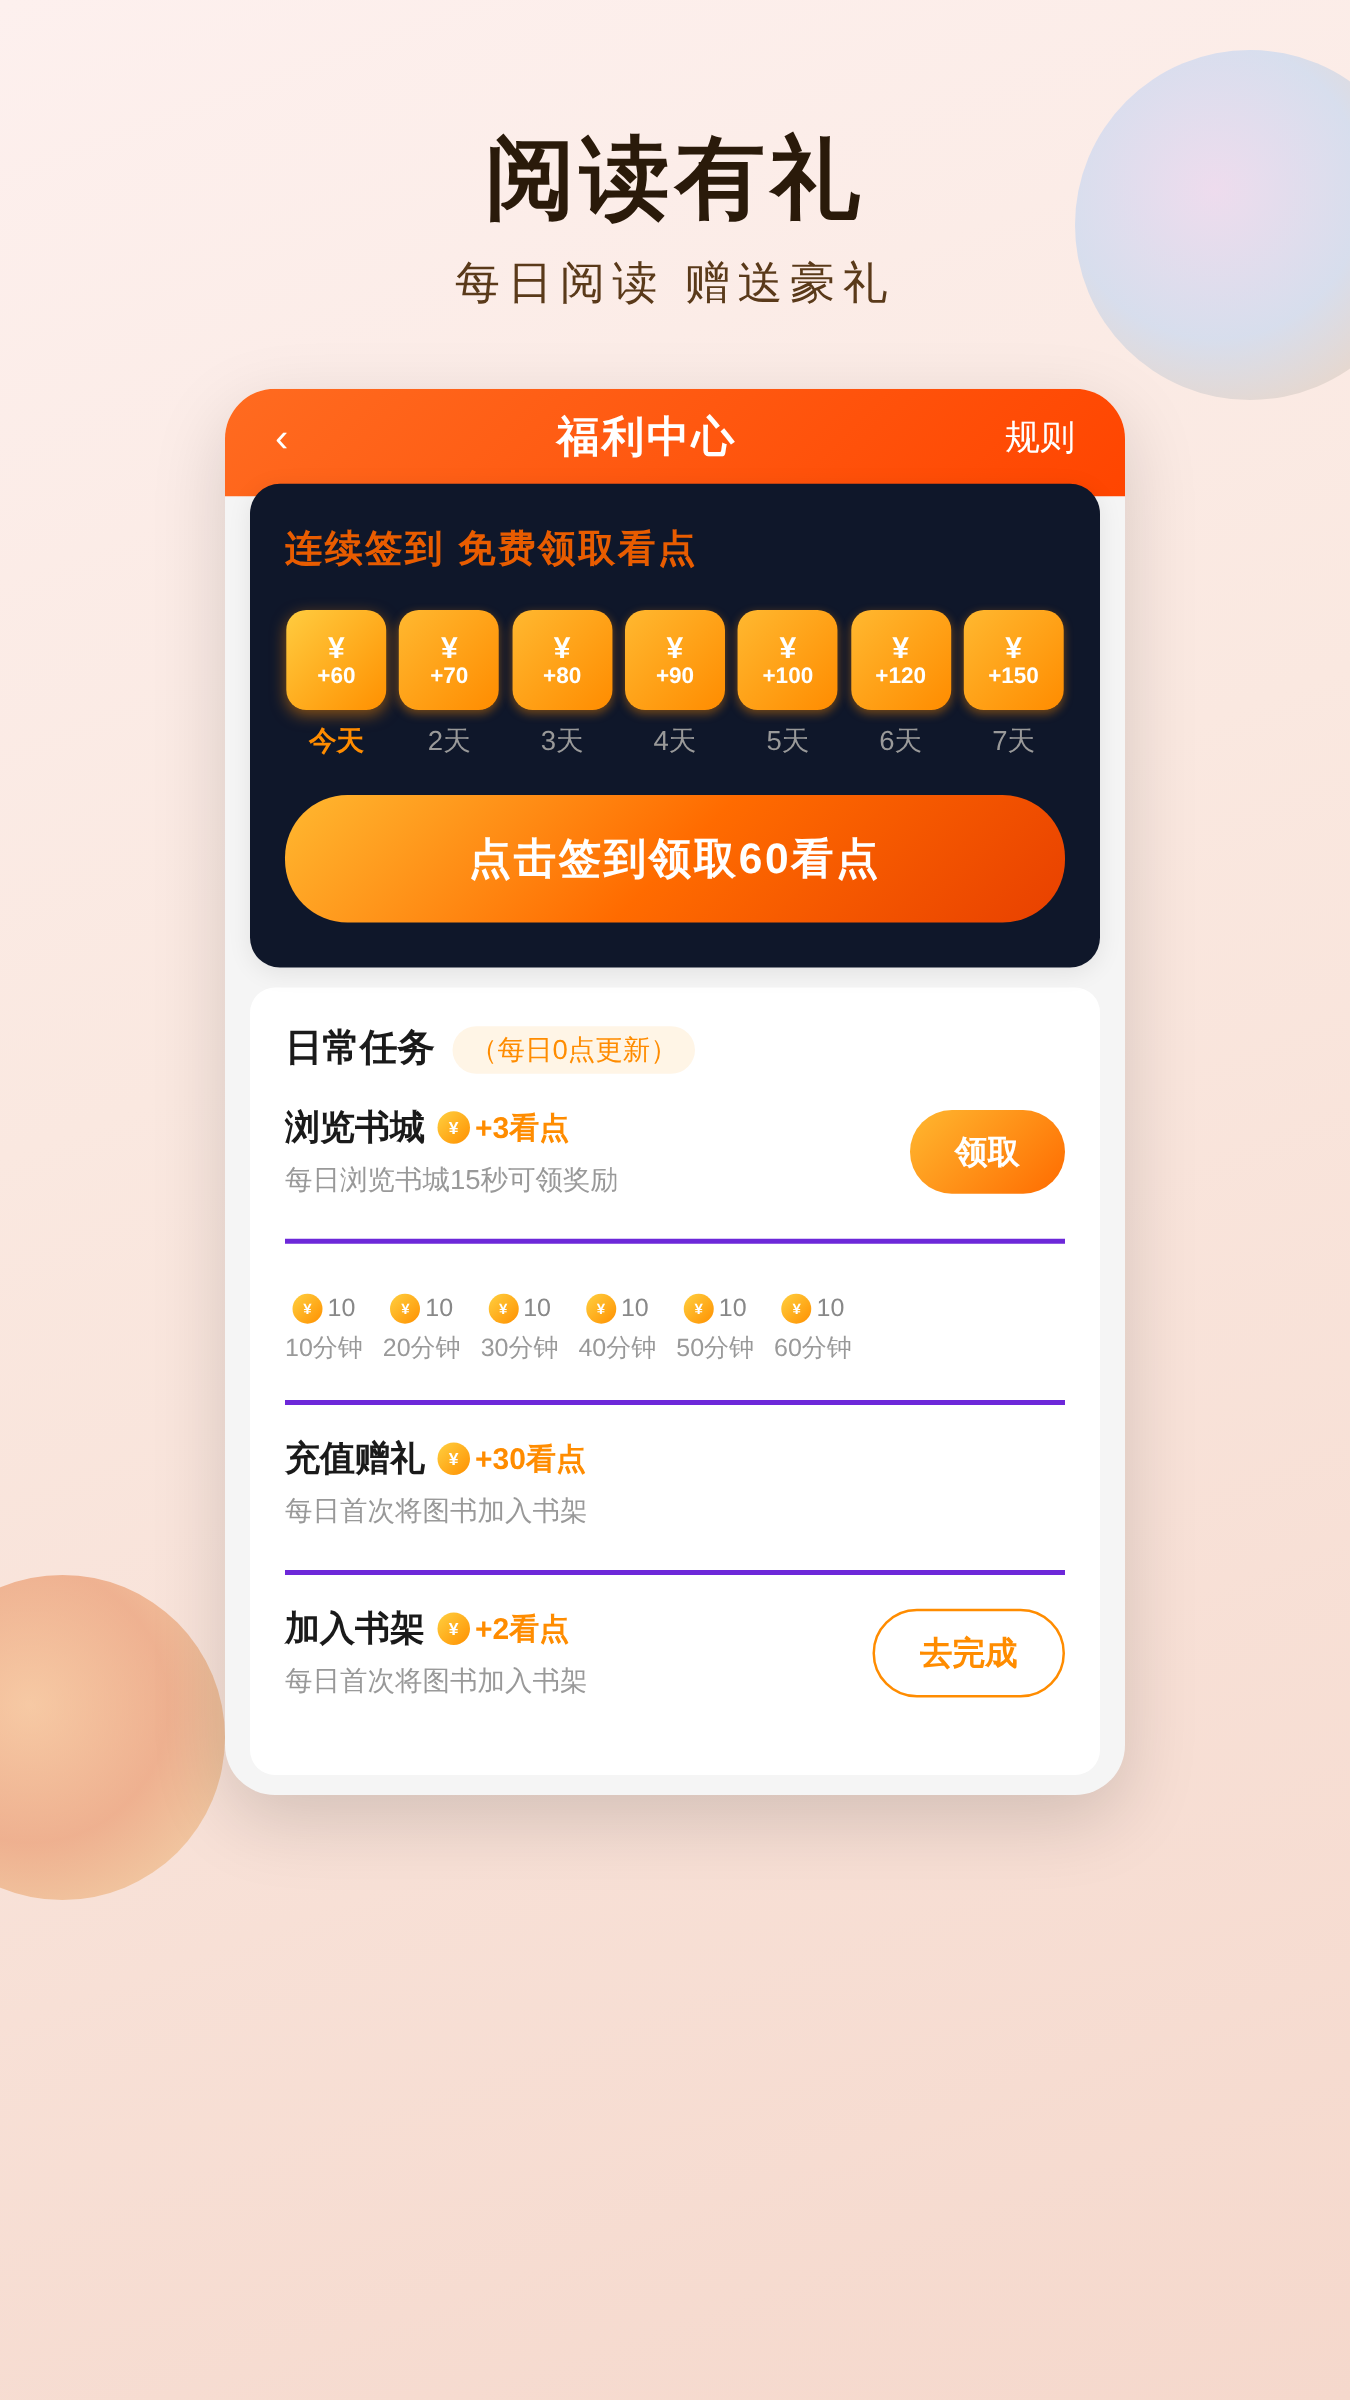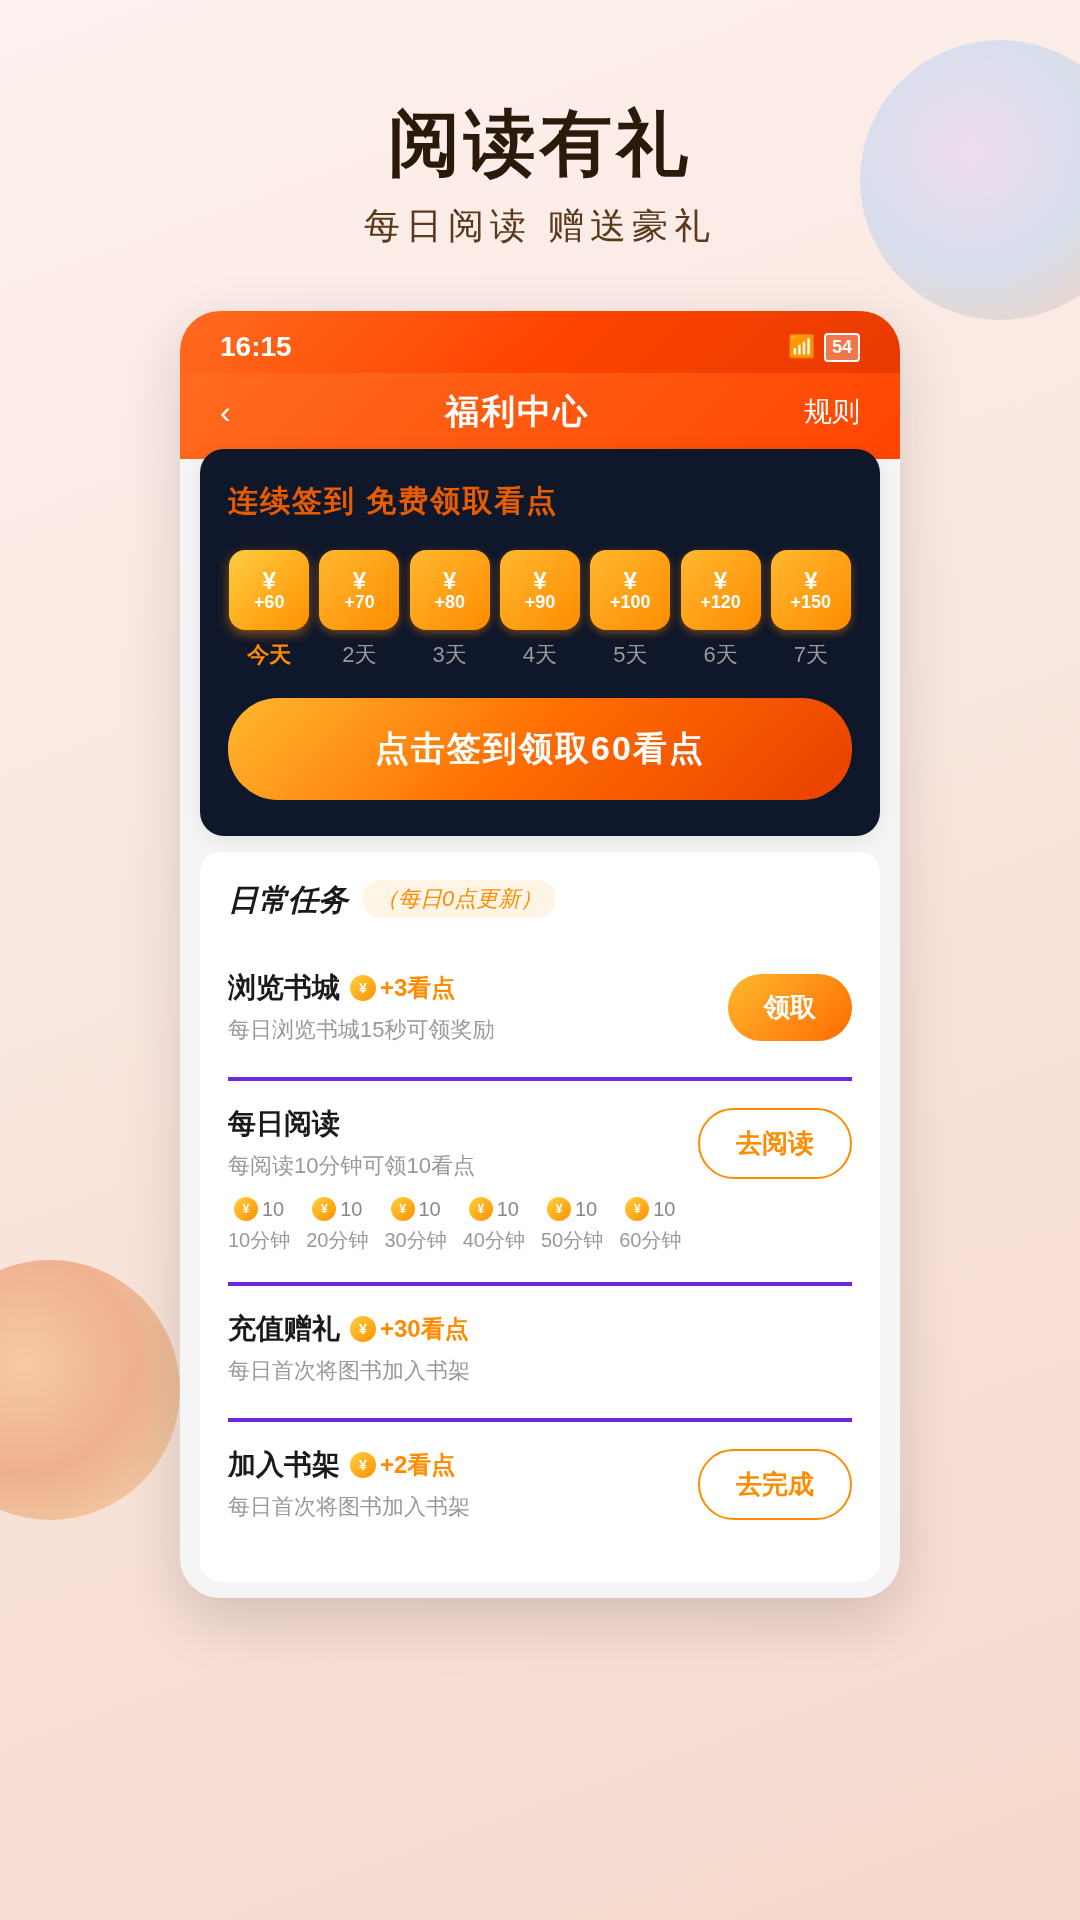--- a/index.html
+++ b/index.html
@@ -211,24 +211,22 @@
 
     
     .tasks-section {
       background: white;
       margin: 16px 20px;
       border-radius: 20px;
       padding: 28px 28px;
     }
     .section-header {
       display: flex;
-      align-items: flex-start;
+      align-items: flex-end;
       gap: 14px;
-      margin-bottom: 24px;
-      font-style: italic;
     }
     .section-title {
       font-size: 30px;
       font-weight: 700;
       color: #1a1a1a;
     }
     .section-badge {
       font-size: 22px;
       color: #ff8c00;
       background: #fff5e6;
@@ -348,27 +346,20 @@
 <div class="bg-sphere-bottom-left"></div>
 
 <div class="hero-section">
   <div class="hero-title">阅读有礼</div>
   <div class="hero-subtitle">每日阅读  赠送豪礼</div>
 </div>
 
 <div class="phone-container">
   <div class="phone-inner">
 
-    <div class="status-bar">
-      <span class="status-time">16:15</span>
-      <div class="status-icons">
-        <span>📶</span>
-        <span class="battery-indicator">54</span>
-      </div>
-    </div>
 
     <div class="nav-bar">
       <span class="nav-back">‹</span>
       <span class="nav-title">福利中心</span>
       <span class="nav-rules">规则</span>
     </div>
 
     <div class="signin-card">
       <div class="signin-title">连续签到 免费领取看点</div>
       <div class="signin-days" id="signin-days-container">
@@ -445,30 +436,20 @@
     </div>
 
         </div>
         <span class="task-desc">每日浏览书城15秒可领奖励</span>
       </div>
       <button class="task-btn task-btn-primary">领取</button>
     </div>
 
   </div>
           <div class="task-item">
-    <div class="task-row">
-      <div class="task-info">
-        <div class="task-name-row">
-          <span class="task-name">每日阅读</span>
-
-        </div>
-        <span class="task-desc">每阅读10分钟可领10看点</span>
-      </div>
-      <button class="task-btn task-btn-outline">去阅读</button>
-    </div>
 
       <div class="reading-progress">
 
           <div class="progress-item">
             <div class="progress-coin">
               <span class="coin-icon-sm">¥</span>
               <span>10</span>
             </div>
             <span class="progress-time">10分钟</span>
           </div>

